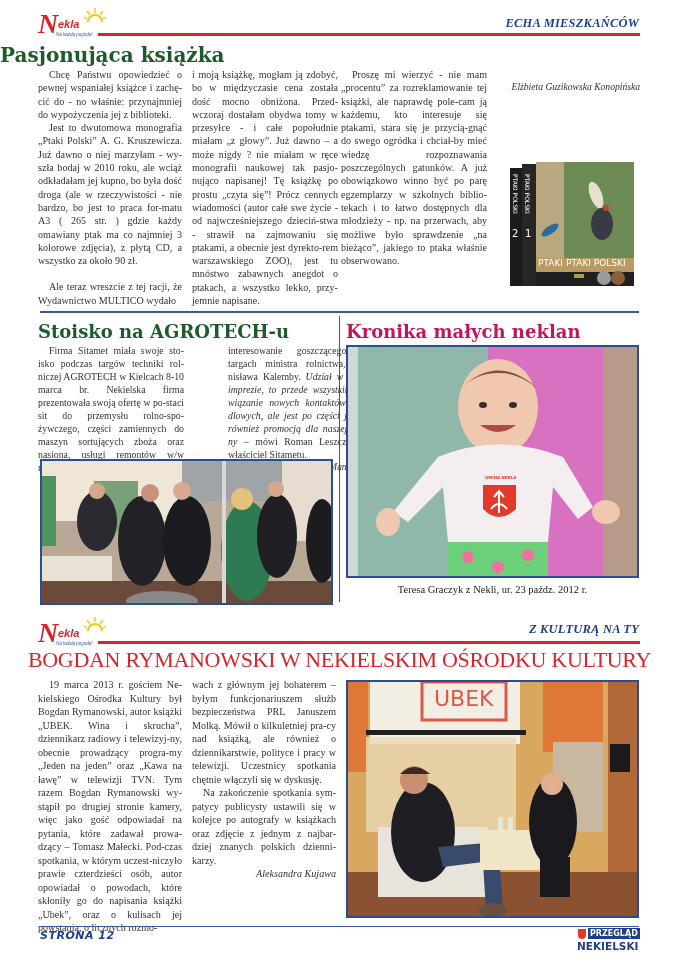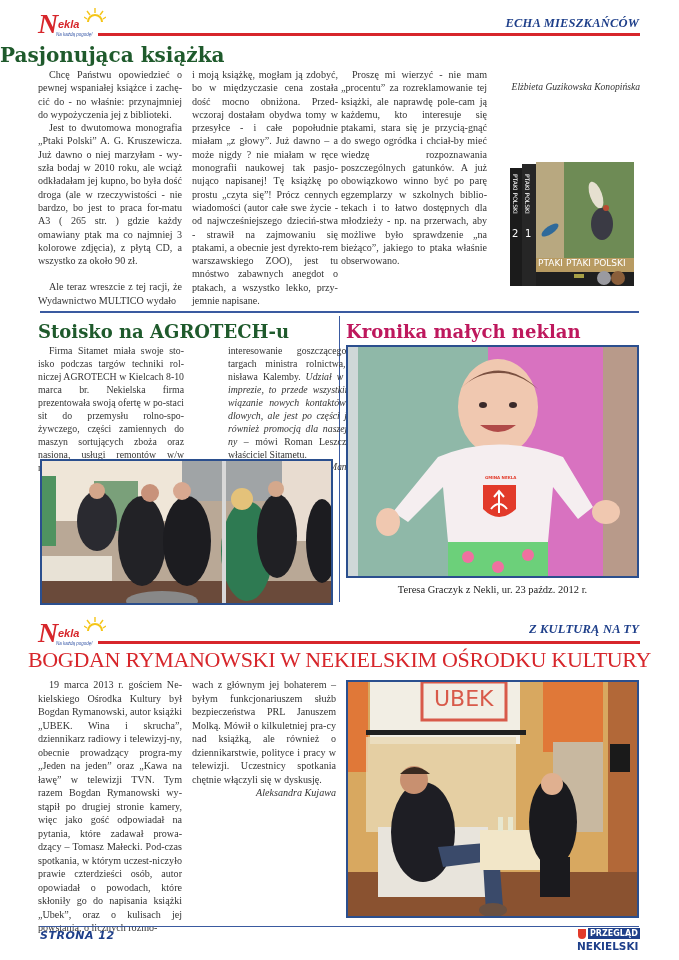--- a/index.html
+++ b/index.html
@@ -173,20 +173,21 @@
 <div class="section-rule" style="left:98px;top:641px;width:542px;"></div>
 <div class="section-label" style="right:40px;top:622px;">Z KULTURĄ NA TY</div>
 
 <div class="h-red" style="left:0;width:679px;top:647px;font-size:22px;">BOGDAN RYMANOWSKI W NEKIELSKIM OŚRODKU KULTURY</div>
 
 <div class="col" style="left:38px;top:678px;width:144px;font-size:10.1px;line-height:13.5px;">
   <p>19 marca 2013 r. gościem Ne-kielskiego Ośrodka Kultury był Bogdan Rymanowski, autor książki „UBEK. Wina i skrucha”, dziennikarz radiowy i telewizyj-ny, obecnie prowadzący progra-my „Jeden na jeden” oraz „Kawa na ławę” w telewizji TVN. Tym razem Bogdan Rymanowski wy-stąpił po drugiej stronie kamery, więc jako gość odpowiadał na pytania, które zadawał prowa-dzący – Tomasz Małecki. Pod-czas spotkania, w którym uczest-niczyło prawie czterdzieści osób, autor opowiadał o powodach, które skłoniły go do napisania książki „Ubek”, oraz o kulisach jej powstania, o licznych rozmo-</p>
 </div>
 <div class="col" style="left:192px;top:678px;width:144px;font-size:10.1px;line-height:13.5px;">
   <p style="text-indent:0">wach z głównym jej bohaterem – byłym funkcjonariuszem służb bezpieczeństwa PRL Januszem Molką. Mówił o kilkuletniej pra-cy nad książką, ale również o dziennikarstwie, polityce i pracy w telewizji. Uczestnicy spotkania chętnie włączyli się w dyskusję.</p>
+  <p>Na zakończenie spotkania sym-patycy publicysty ustawili się w kolejce po autografy w książkach oraz zdjęcie z jednym z najbar-dziej znanych polskich dzienni-karzy.</p>
   <p class="author">Aleksandra Kujawa</p>
 </div>
 
 <div class="photo" style="left:346px;top:680px;width:293px;height:238px;">
   <svg width="293" height="238" viewBox="0 0 293 238" preserveAspectRatio="none">
     <rect x="0" y="0" width="293" height="238" fill="#d8a860"></rect>
     <rect x="0" y="0" width="20" height="90" fill="#e07838"></rect>
     <rect x="22" y="0" width="150" height="62" fill="#f2eee4"></rect>
     <rect x="74" y="0" width="84" height="38" fill="none" stroke="#d85a4a" stroke-width="3"></rect>
     <rect x="18" y="48" width="160" height="5" fill="#202020"></rect>

